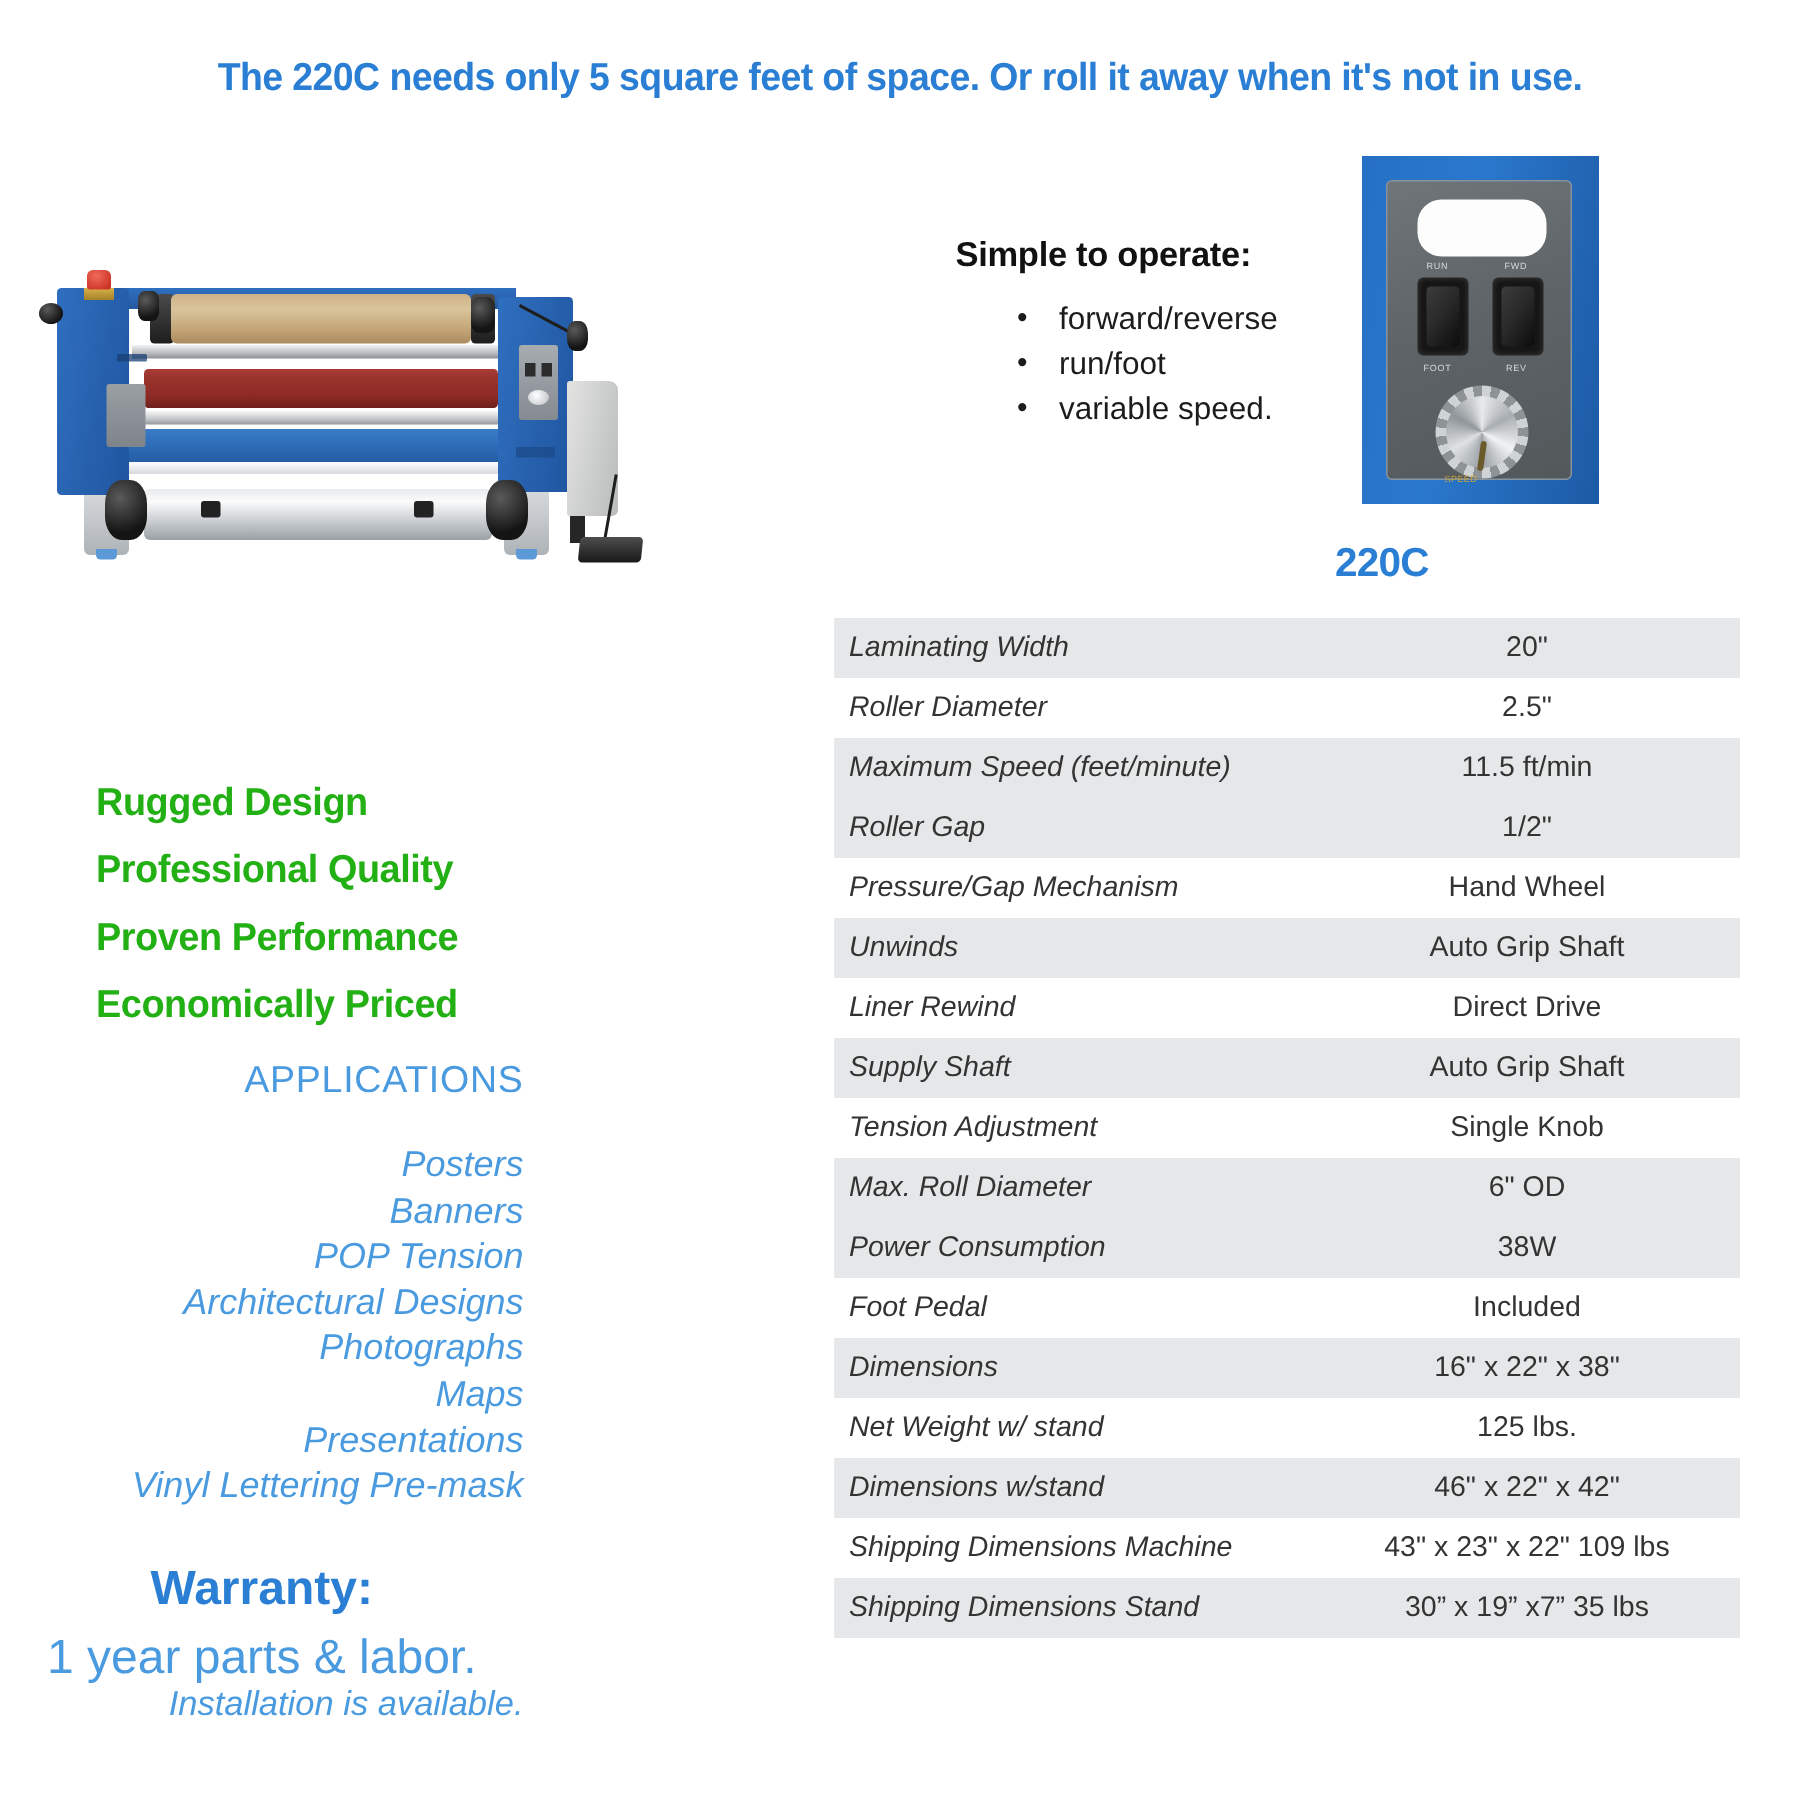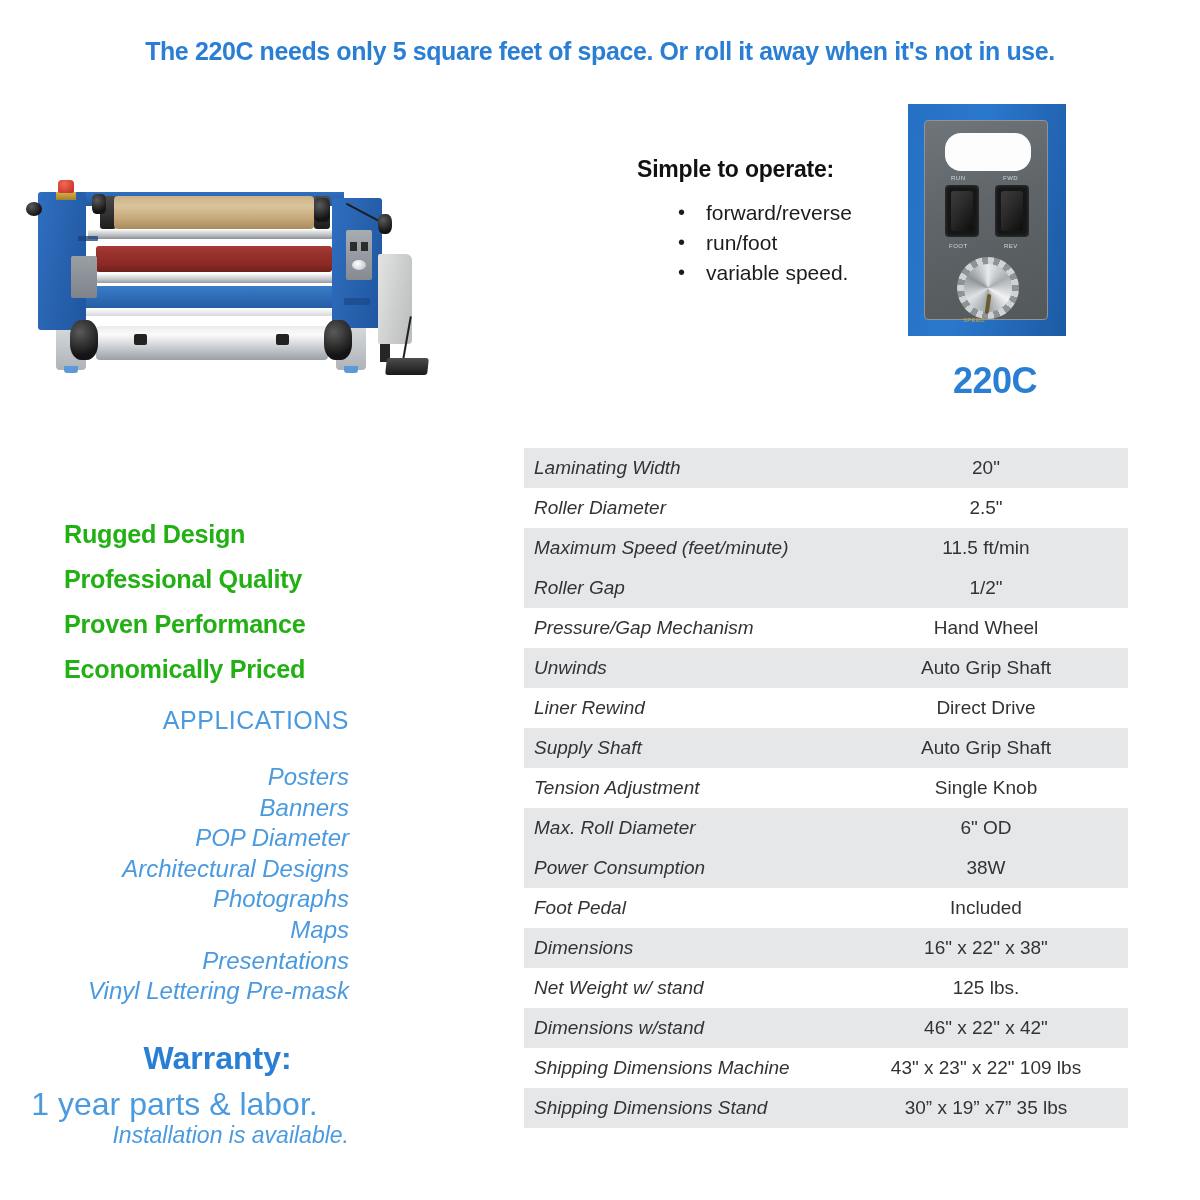--- a/index.html
+++ b/index.html
@@ -243,22 +243,21 @@
     transform: rotate(8deg);
   }
   .knob-caption {
     position: absolute; left: 38px; top: 196px;
     font-size: 6px; color: #c9a437; letter-spacing: .3px;
   }
 
   
   .model-name {
     position: absolute; left: 890px; top: 360px; width: 210px;
-    text-align: center;
-    font-size: 36px; font-weight: bold; color: #2a7fd4;
+    font-size: 27px; font-weight: bold; color: #2a7fd4;
     letter-spacing: -0.5px;
   }
 
   
   .taglines { position: absolute; left: 64px; top: 512px; }
   .taglines div {
     color: #22b014; font-weight: bold; font-size: 26px;
     line-height: 45px; letter-spacing: -0.3px;
     transform: scaleX(0.97); transform-origin: left center;
   }
@@ -276,37 +275,36 @@
   }
   .apps-list li {
     font-size: 24px; font-style: italic; color: #4a9ae0;
     line-height: 30.6px;
   }
 
   
   .warranty-title {
     position: absolute; left: 0; top: 1040px; width: 349px;
     text-align: center;
-    font-size: 32px; font-weight: bold; color: #2a7fd4; margin-left: 43px;
+    font-size: 32px; font-weight: bold; color: #2a7fd4;
   }
   .warranty-line {
     position: absolute; left: 0; top: 1086px; width: 349px;
     text-align: center; font-size: 32px; color: #4a9ae0;
   }
   .warranty-note {
     position: absolute; left: 0; top: 1122px; width: 349px;
     text-align: right; font-size: 23px; font-style: italic; color: #4a9ae0;
   }
 
   
   .spec-table {
-    position: absolute; left: 524px; top: 412px;
+    position: absolute; left: 556px; top: 412px;
     width: 604px;
     border-collapse: collapse;
-    margin-top: 36px;
   }
   .spec-table td {
     height: 40px;
     font-size: 19px;
     color: #333333;
     padding: 0;
     vertical-align: middle;
   }
   .spec-table td.k {
     font-style: italic;
@@ -401,21 +399,21 @@
   <div>Proven Performance</div>
   <div>Economically Priced</div>
 </div>
 
 <div class="apps-title">
   <span>APPLICATIONS</span>
 </div>
 <ul class="apps-list">
   <li>Posters</li>
   <li>Banners</li>
-  <li>POP Diameter</li>
+  <li>POP Tension</li>
   <li>Architectural Designs</li>
   <li>Photographs</li>
   <li>Maps</li>
   <li>Presentations</li>
   <li>Vinyl Lettering Pre-mask</li>
 </ul>
 
 <div class="warranty-title">Warranty:</div>
 <div class="warranty-line">1 year parts &amp; labor.</div>
 <div class="warranty-note">Installation is available.</div>

